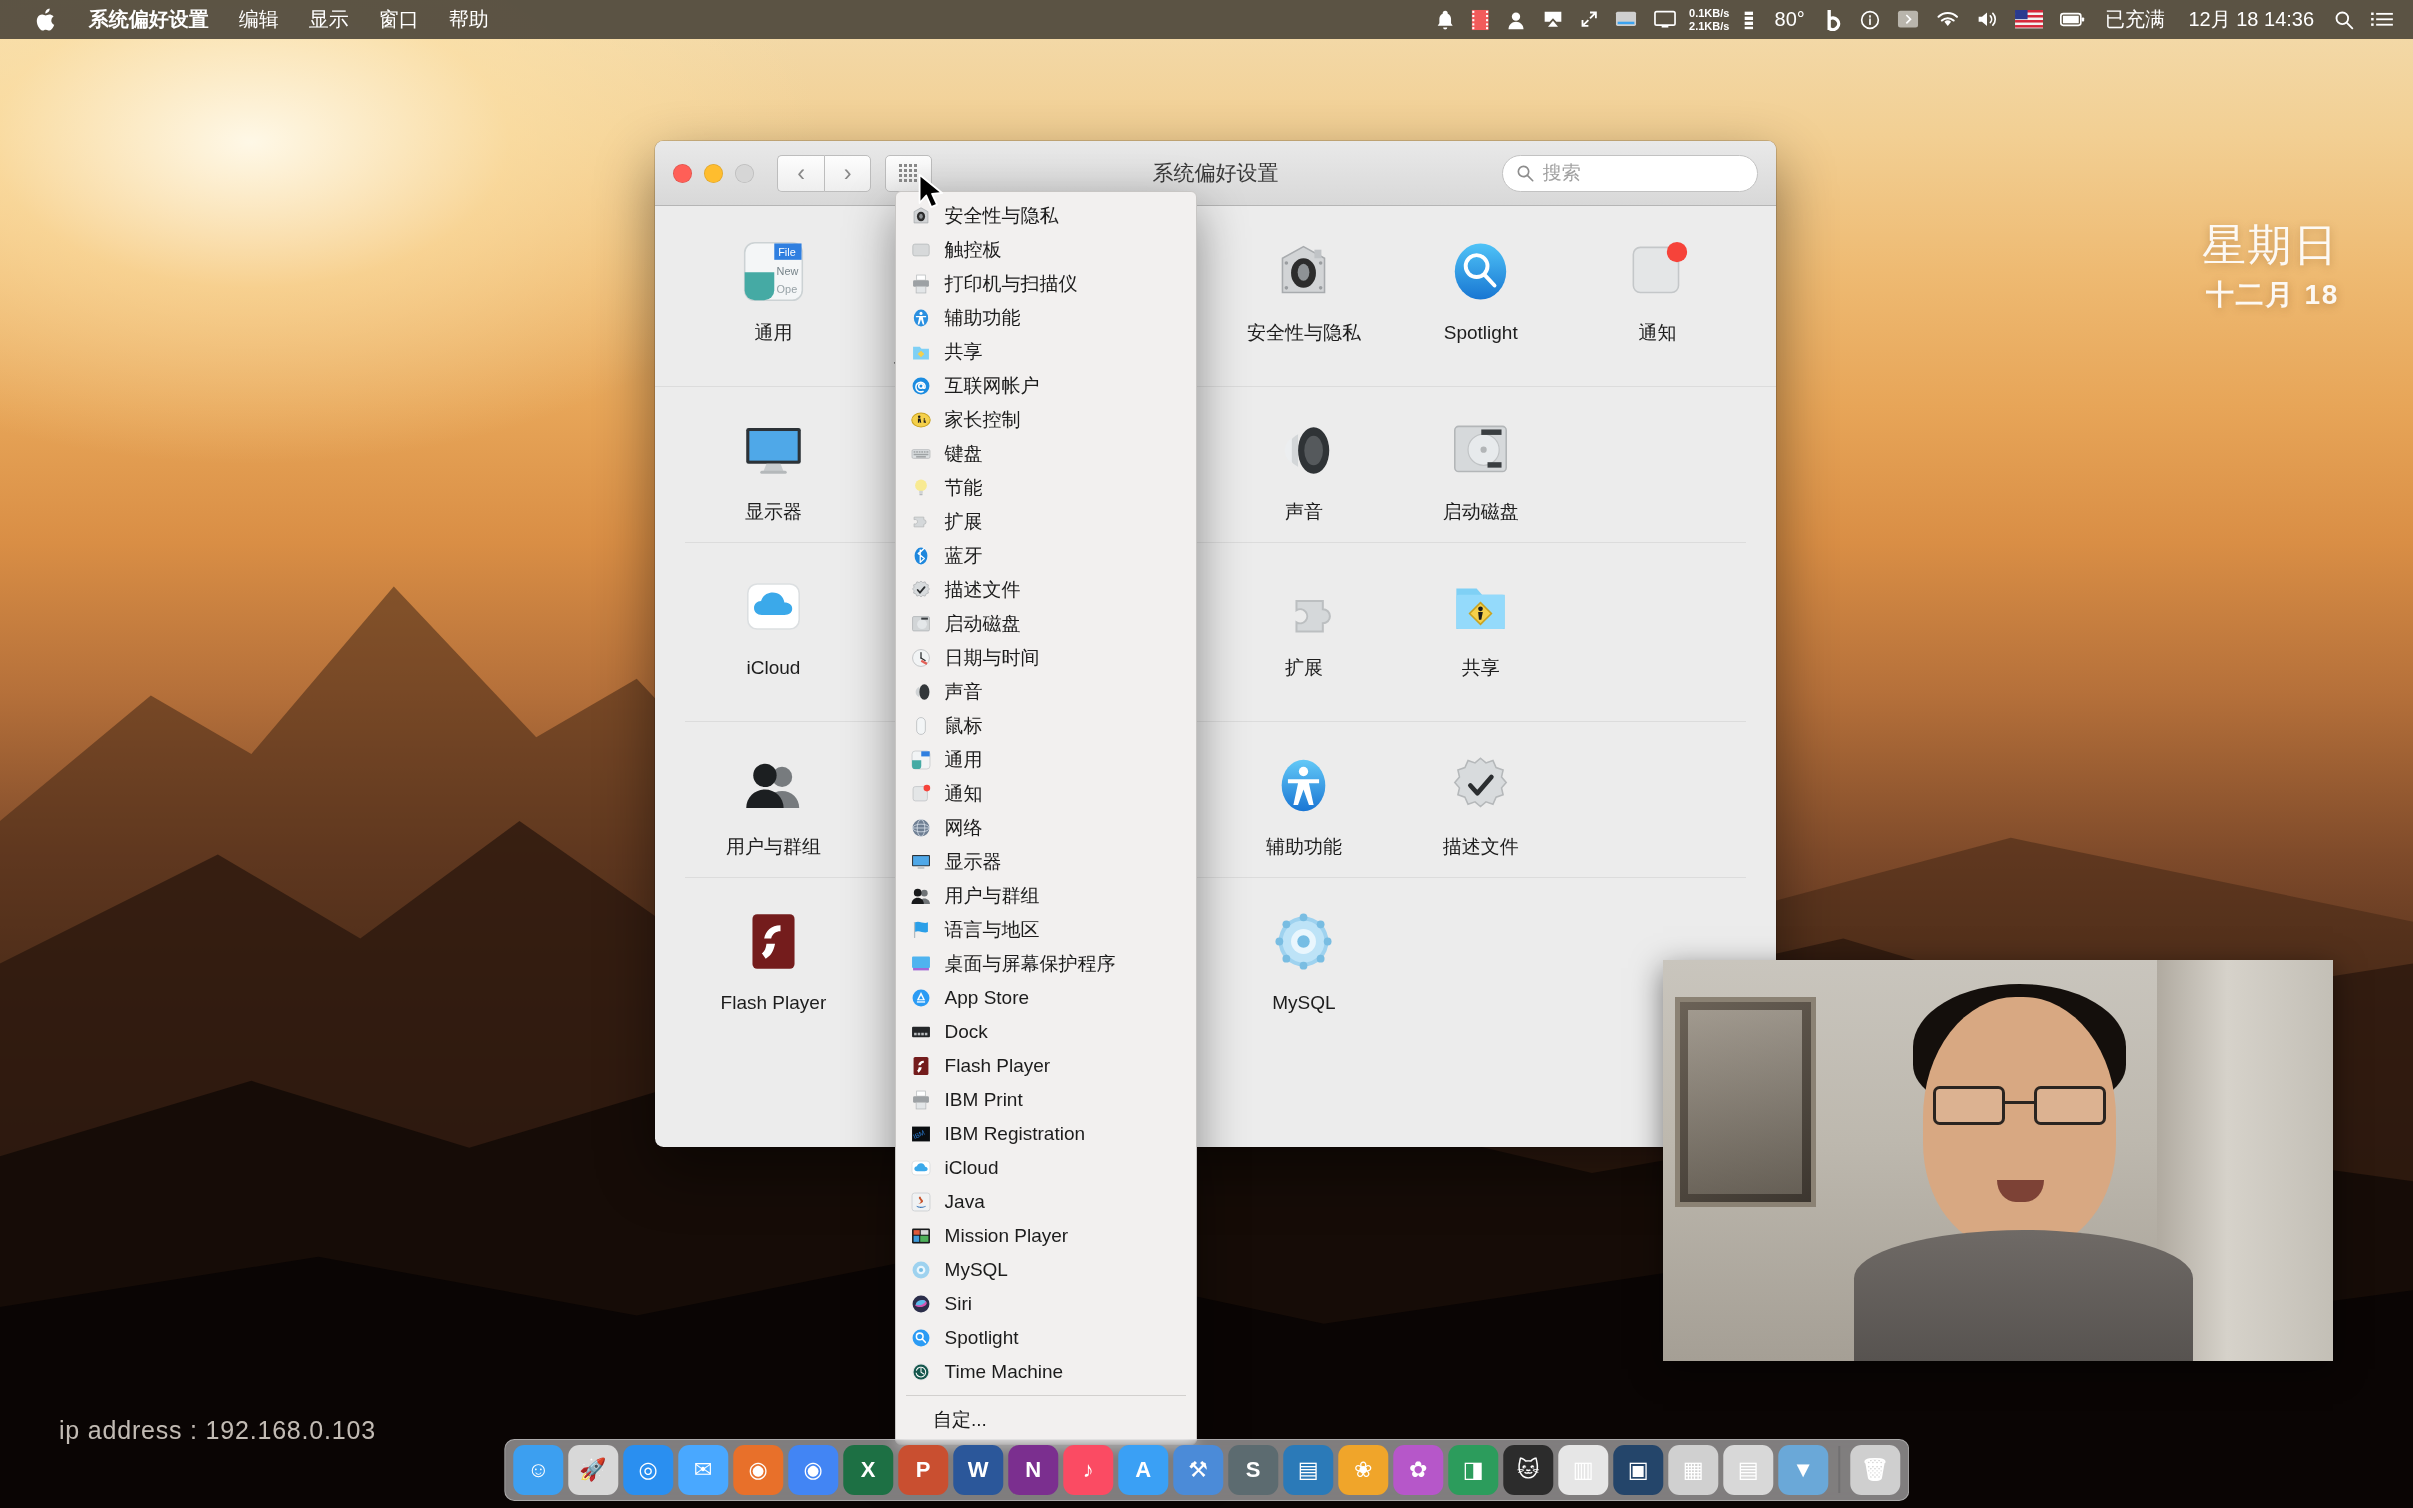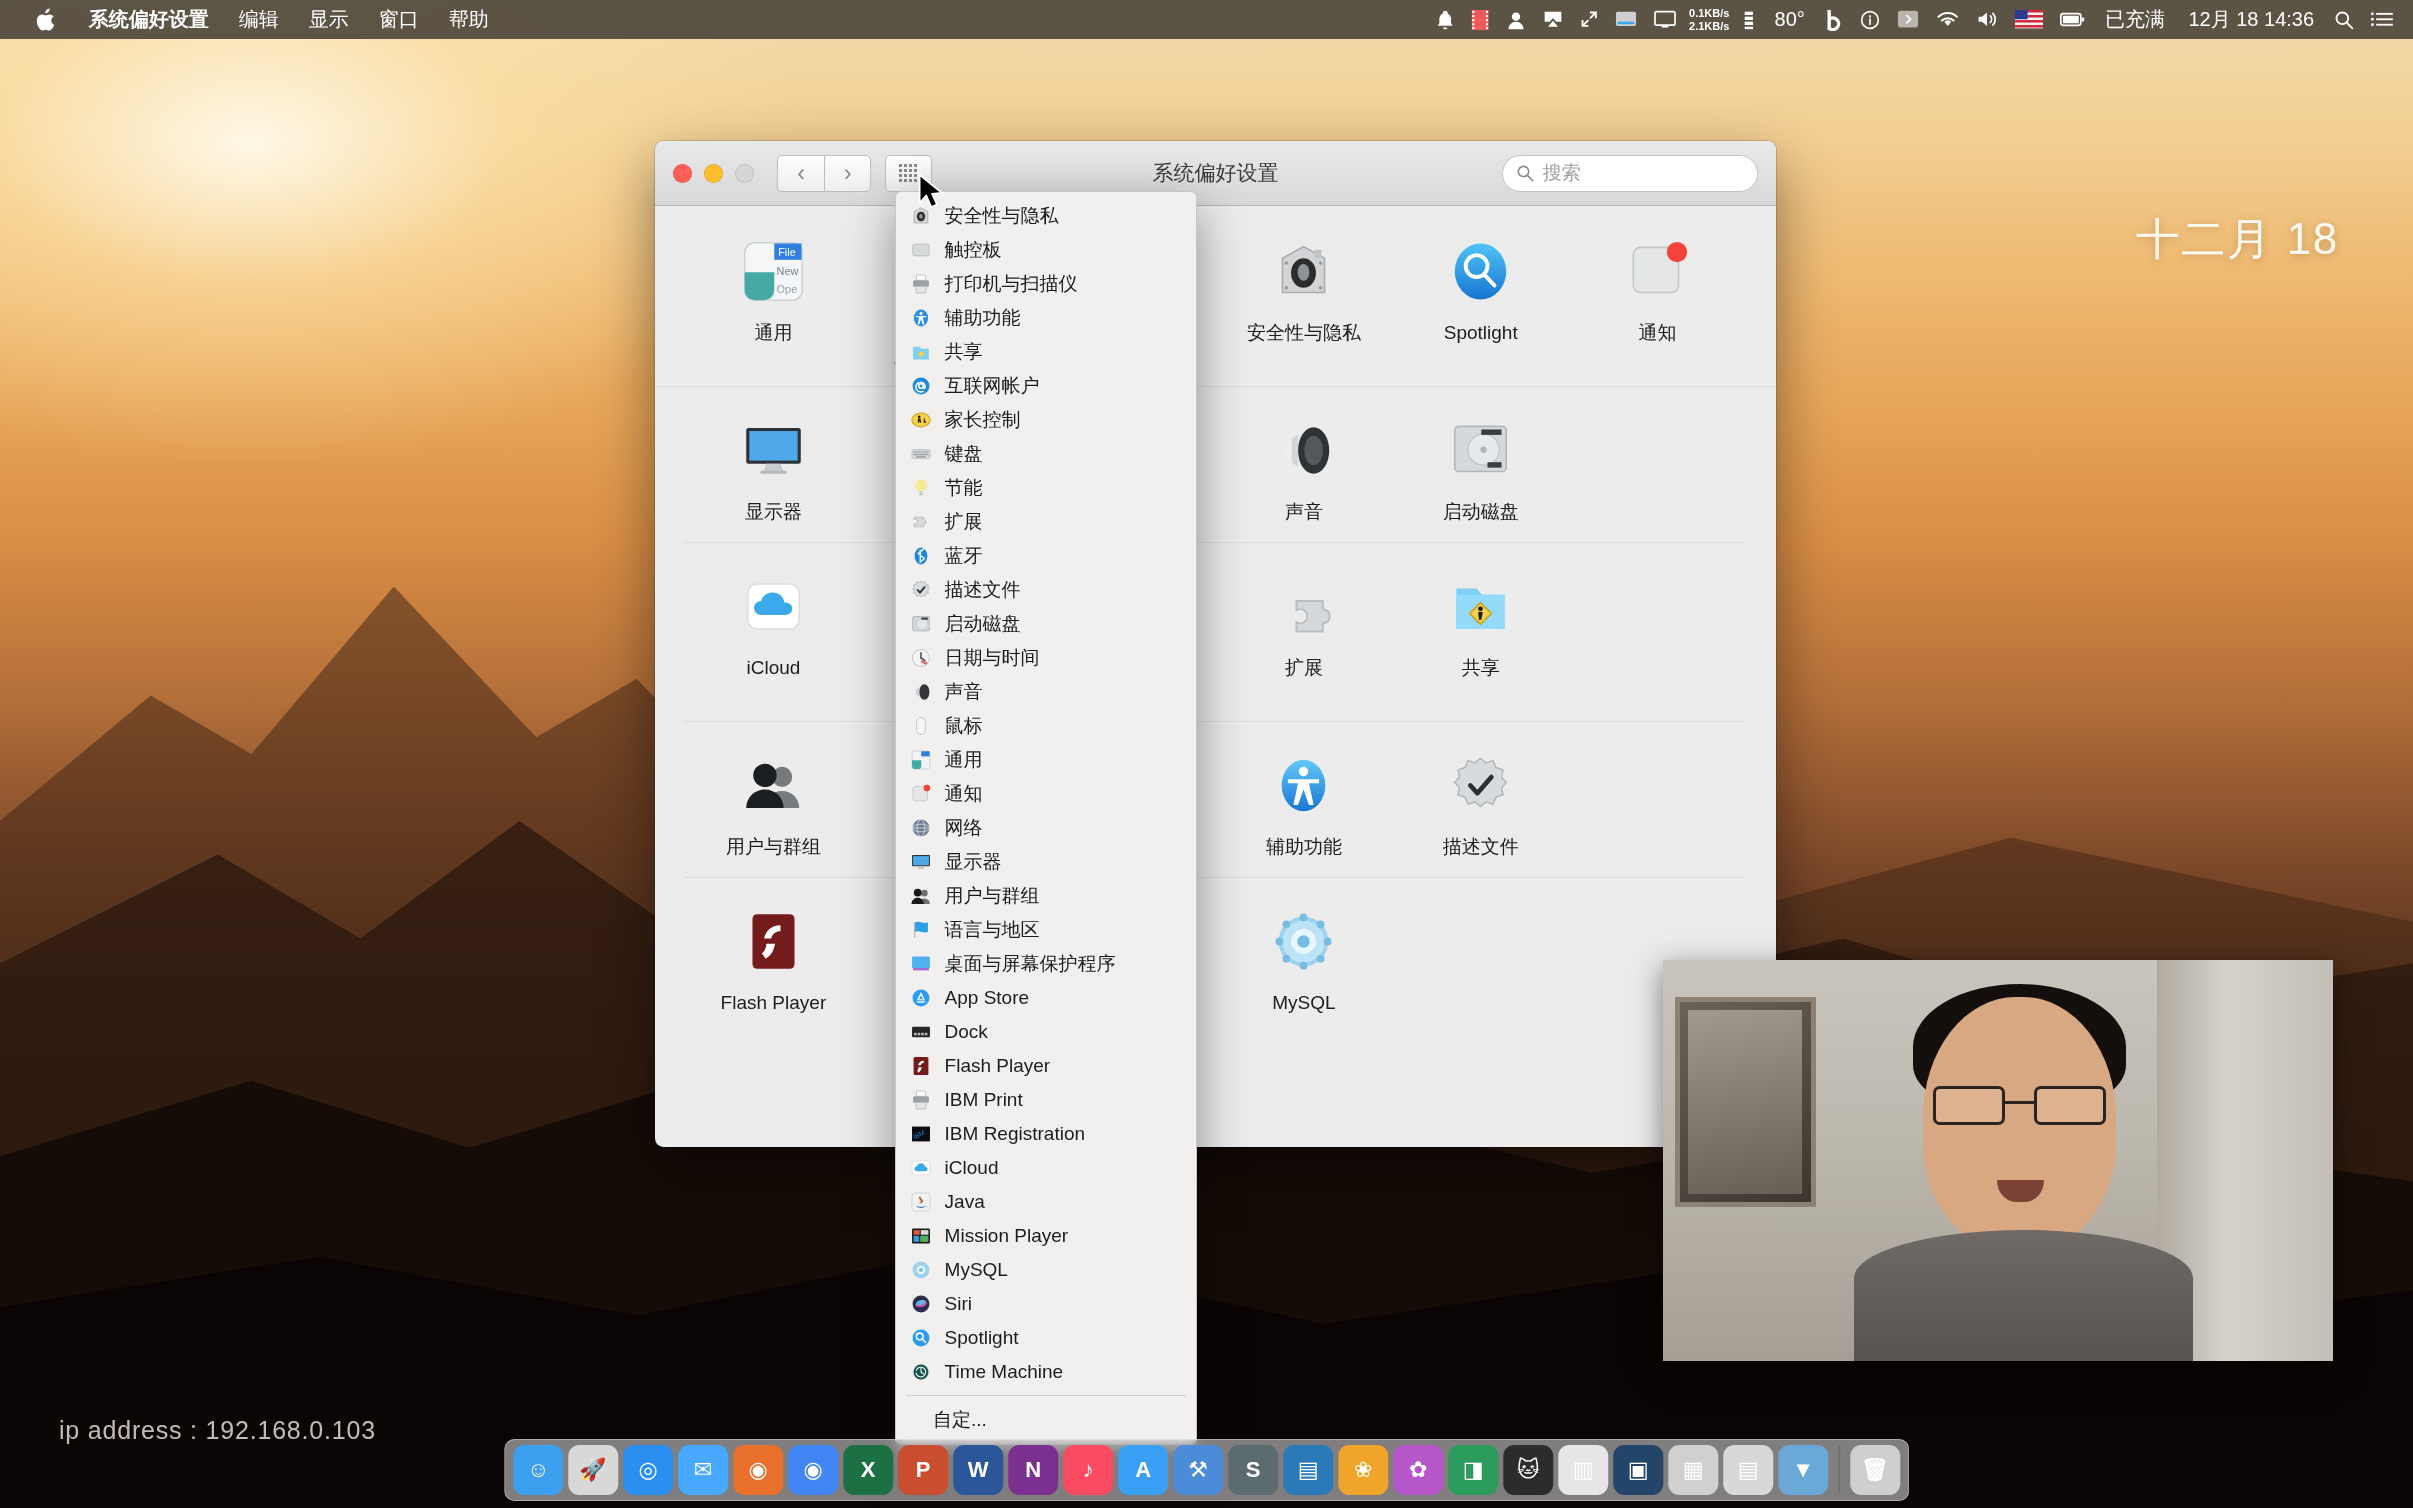--- a/index.html
+++ b/index.html
@@ -52,21 +52,21 @@
 
   
   #deskclock {
     position:absolute; right:74px; top:198px;
     text-align:right; color:rgba(255,255,255,0.92);
     font-weight:100; letter-spacing:1.7px;
     text-shadow:0 1.7px 8.4px rgba(120,70,20,0.35);
   }
   #deskclock .time { font-size:126px; line-height:1.0; font-weight:100; }
   #deskclock .weekday { font-size:44px; margin-top:18.4px; font-weight:200; }
-  #deskclock .date { font-size:44px; margin-top:12px; font-weight:400; }
+  #deskclock .date { font-size:28px; margin-top:1px; font-weight:700; }
 
   
   #ipaddr {
     position:absolute; left:59px; bottom:63px;
     color:rgba(235,228,220,0.82); font-size:25px; letter-spacing:0.8px;text-align:center;
   }
 
   
   #sysprefs {
     position:absolute; left:655px; top:141px; width:1121px; height:1006px;
@@ -369,20 +369,21 @@
           <rect x="0" y="16" width="3" height="3"></rect>
           <rect x="6" y="3.5" width="20" height="2.2"></rect>
           <rect x="6" y="10" width="20" height="2.2"></rect>
           <rect x="6" y="16.5" width="20" height="2.2"></rect>
         </svg>
     </div>
   </div>
 </div>
 
 <div id="deskclock">
+  <div class="weekday">星期日</div>
   <div class="date">十二月 18</div>
 </div>
 
 <div id="ipaddr">ip address : 192.168.0.103</div>
 
 <div id="sysprefs">
   <div id="titlebar">
     <div class="traffic">
       <div class="tl red"></div>
       <div class="tl yellow"></div>

